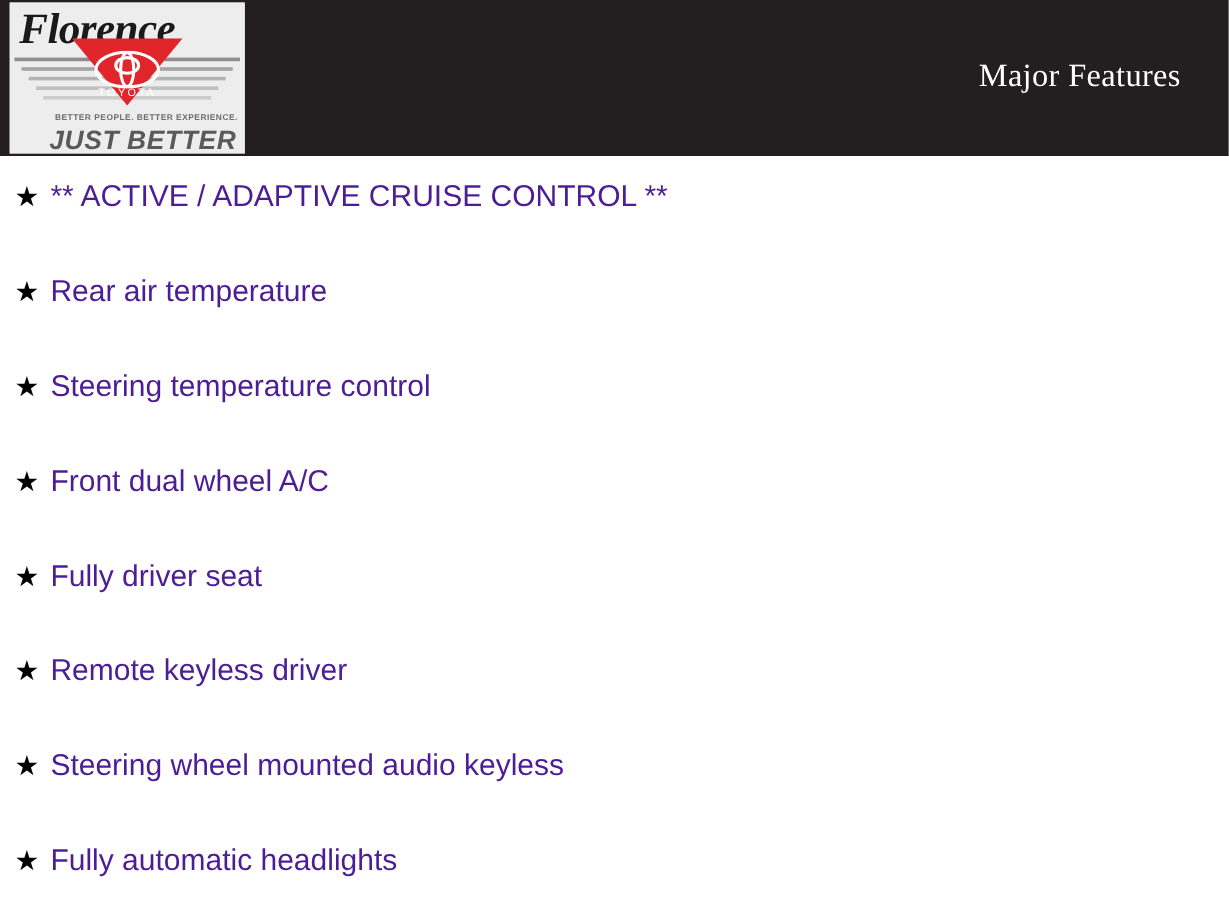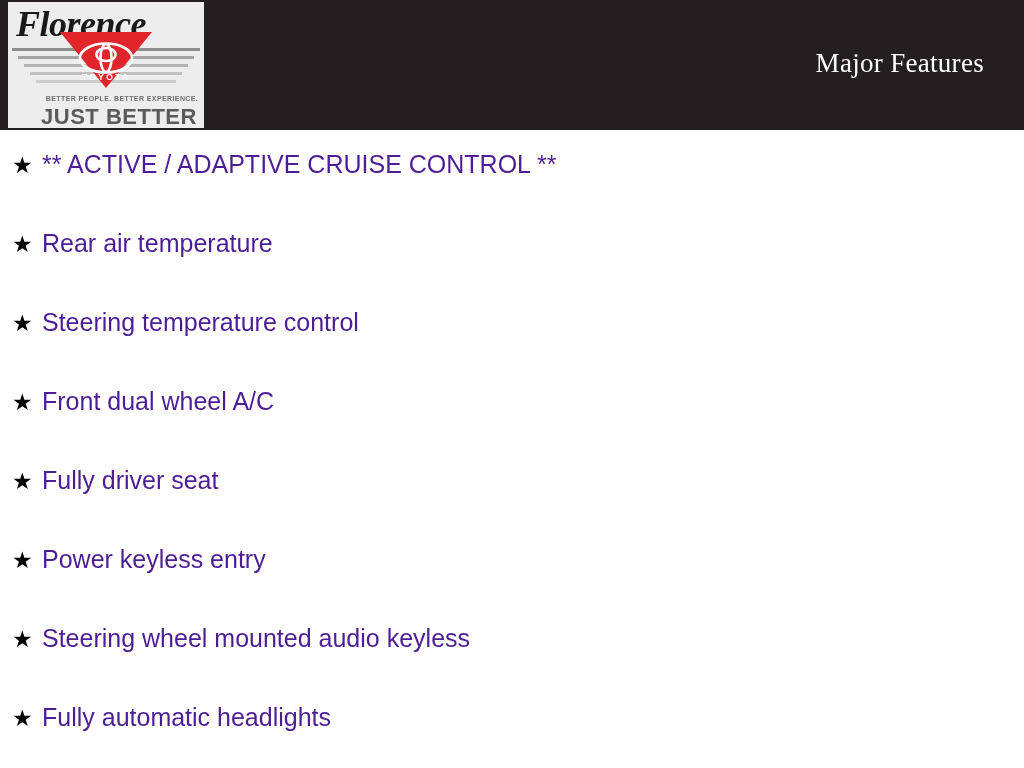--- a/index.html
+++ b/index.html
@@ -108,21 +108,21 @@
   }
   .toyota-oval svg { display: block; }
   .toyota-word {
     position: absolute;
     left: 52px;
     top: 70px;
     width: 92px;
     text-align: center;
     color: #ffffff;
     font-size: 9px;
-    font-weight: bold;
+    font-weight: normal;
     letter-spacing: 2px;
     font-family: "Liberation Sans", sans-serif;
   }
   .logo-tagline {
     position: absolute;
     left: 34px;
     top: 93px;
     width: 160px;
     text-align: center;
     font-size: 7px;
@@ -131,20 +131,21 @@
     letter-spacing: 0.4px;
     font-family: "Liberation Sans", sans-serif;
   }
   .logo-justbetter {
     position: absolute;
     left: 26px;
     top: 102px;
     width: 170px;
     text-align: center;
     font-family: "Liberation Sans", sans-serif;
+    font-style: italic;
     font-weight: bold;
     font-size: 22px;
     color: #5a5a5a;
     letter-spacing: 0.5px;
   }
 
   
   .features {
     position: absolute;
     left: 0;
@@ -234,21 +235,21 @@
       <span class="feature-label">Front dual wheel A/C</span>
     </div>
 
     <div class="feature-row">
       <span class="bullet-star">★</span>
       <span class="feature-label">Fully driver seat</span>
     </div>
 
     <div class="feature-row">
       <span class="bullet-star">★</span>
-      <span class="feature-label">Power keyless entry</span>
+      <span class="feature-label">Remote keyless driver</span>
     </div>
 
     <div class="feature-row">
       <span class="bullet-star">★</span>
       <span class="feature-label">Steering wheel mounted audio keyless</span>
     </div>
 
     <div class="feature-row">
       <span class="bullet-star">★</span>
       <span class="feature-label">Fully automatic headlights</span>

